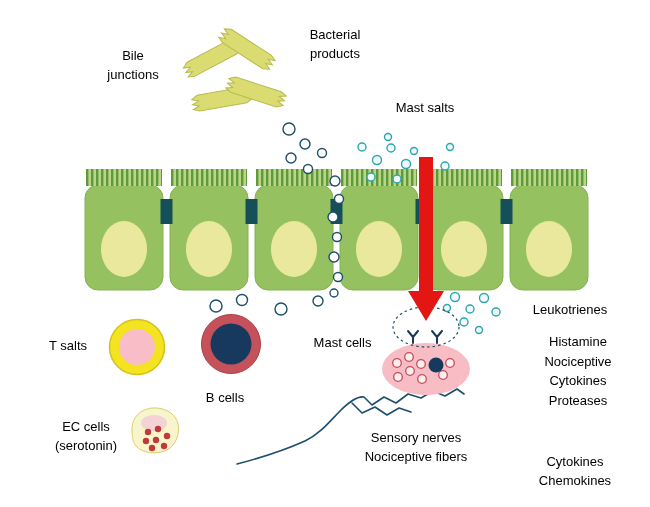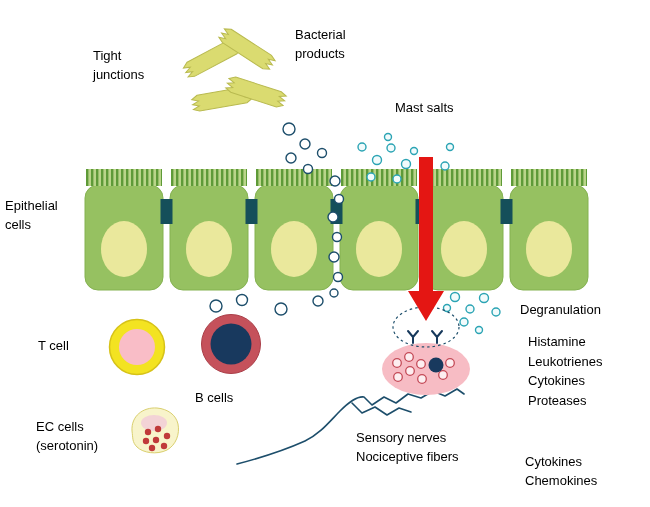--- a/index.html
+++ b/index.html
@@ -5,21 +5,21 @@
   html,body{margin:0;padding:0;background:#ffffff;}
   body{font-family:"Liberation Sans",sans-serif;}
   .stage{position:relative;width:650px;height:507px;background:#ffffff;overflow:hidden;}
   .stage svg{position:absolute;left:0;top:0;}
   .label{
     position:absolute;
     font-size:13px;
     line-height:1.45;
     color:#000;
     white-space:pre-line;
-    text-align:left;
+    text-align:center;
   }
   .cell-body{fill:#96c161;stroke:#84b251;stroke-width:1;}
   .cell-brush{fill:url(#brush);}
   .cell-nucleus{fill:#eae89c;}
   .junction{fill:#154f5a;}
   .bact{fill:#dadb70;stroke:#b9ba50;stroke-width:1;}
   .bile{fill:#ffffff;stroke:#1d4e6b;stroke-width:1.4;}
   .teal{fill:#f2fbfc;stroke:#2ba4b4;stroke-width:1.4;}
   .granule{fill:#fdeef0;stroke:#c44b58;stroke-width:1.3;}
   .nerve{fill:none;stroke:#1d4e6b;stroke-width:1.6;stroke-linejoin:round;stroke-linecap:round;}
@@ -170,32 +170,31 @@
       <circle cx="148" cy="432" r="3.2" fill="#c03a3a"></circle>
       <circle cx="158" cy="429" r="3.2" fill="#c03a3a"></circle>
       <circle cx="167" cy="436" r="3.2" fill="#c03a3a"></circle>
       <circle cx="146" cy="441" r="3.2" fill="#c03a3a"></circle>
       <circle cx="156" cy="440" r="3.2" fill="#c03a3a"></circle>
       <circle cx="164" cy="446" r="3.2" fill="#c03a3a"></circle>
       <circle cx="152" cy="448" r="3.2" fill="#c03a3a"></circle>
     </g>
   </svg>
 
-  <div class="label" style="left:93px;top:47px;width:80px">Tight
+  <div class="label" style="left:93px;top:47px;width:80px">Bile
 junctions</div>
   <div class="label" style="left:295px;top:26px;width:80px">Bacterial
 products</div>
   <div class="label" style="left:395px;top:99px;width:60px">Mast salts</div>
-  <div class="label" style="left:5px;top:197px;width:80px">Epithelial
-cells</div>
-  <div class="label" style="left:38px;top:337px;width:60px">T cell</div>
+  <div class="label" style="left:38px;top:337px;width:60px">T salts</div>
   <div class="label" style="left:195px;top:389px;width:60px">B cells</div>
-  <div class="label" style="left:520px;top:301px;width:100px">Degranulation</div>
+  <div class="label" style="left:305px;top:334px;width:75px">Mast cells</div>
+  <div class="label" style="left:520px;top:301px;width:100px">Leukotrienes</div>
   <div class="label" style="left:528px;top:332px;width:100px;line-height:1.5">Histamine
-Leukotrienes
+Nociceptive
 Cytokines
 Proteases</div>
   <div class="label" style="left:356px;top:429px;width:120px">Sensory nerves
 Nociceptive fibers</div>
   <div class="label" style="left:36px;top:418px;width:100px">EC cells
 (serotonin)</div>
   <div class="label" style="left:525px;top:453px;width:100px">Cytokines
 Chemokines</div>
 
 </div>

